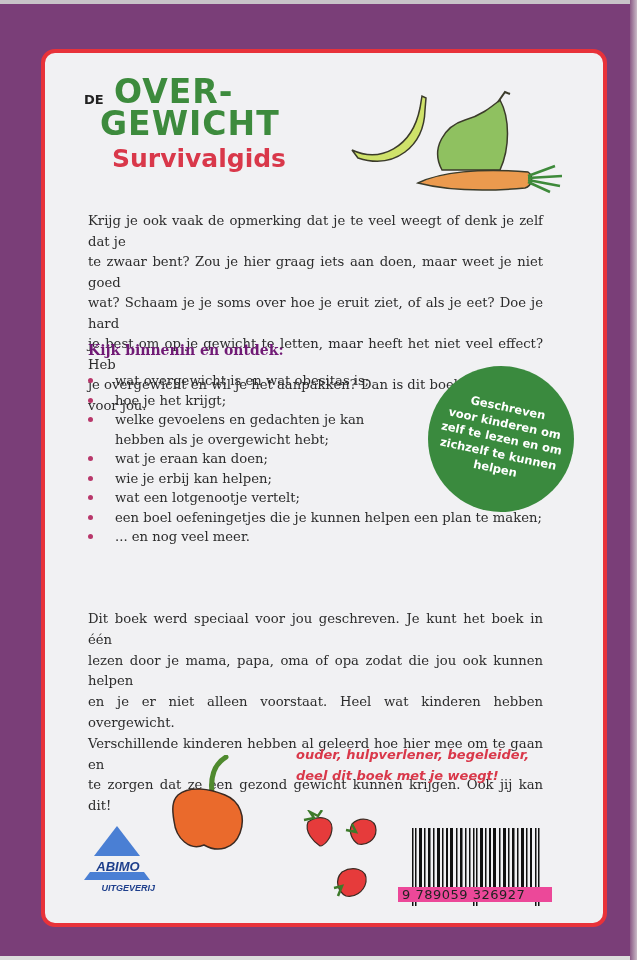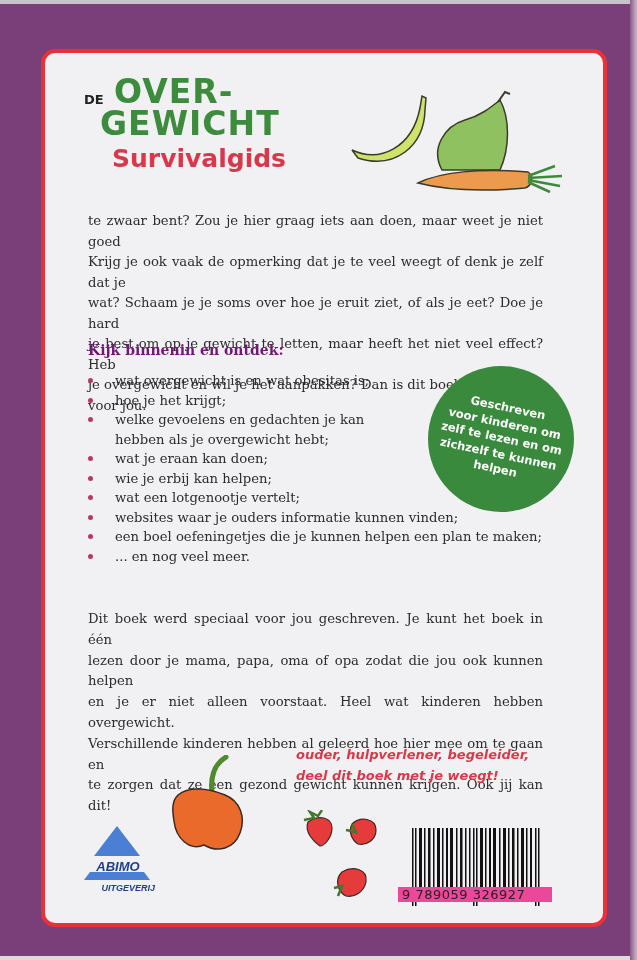--- a/index.html
+++ b/index.html
@@ -127,38 +127,37 @@
   <path d="M2 62 C 30 75, 62 60, 70 20 L 72 8 L 76 10 L 75 22 C 74 58, 45 82, 8 70 Z" fill="#cfe26a" stroke="#3b3b2a" stroke-width="1.5"></path>
 
   <path d="M92 82 C 80 60, 95 38, 115 32 C 130 28, 140 20, 150 12 C 160 30, 160 60, 150 82 Z" fill="#8fc160" stroke="#3b3b2a" stroke-width="1.5"></path>
   <path d="M148 14 L 155 4 L 160 6" fill="none" stroke="#3b3b2a" stroke-width="2"></path>
 
   <path d="M68 95 C 90 84, 130 80, 178 84 C 184 88, 182 98, 175 100 C 130 104, 95 102, 68 95 Z" fill="#eb9a4e" stroke="#3b3b2a" stroke-width="1.5"></path>
   <path d="M178 88 L 205 78 M178 90 L 212 88 M178 92 L 210 98 M178 94 L 200 104" stroke="#3e8a3a" stroke-width="2.5" fill="none"></path>
 </svg>
 
 <div class="intro">
+  <span>Krijg je ook vaak de opmerking dat je te veel weegt of denk je zelf dat je</span>
   <span>te zwaar bent? Zou je hier graag iets aan doen, maar weet je niet goed</span>
-  <span>Krijg je ook vaak de opmerking dat je te veel weegt of denk je zelf dat je</span>
   <span>wat? Schaam je je soms over hoe je eruit ziet, of als je eet? Doe je hard</span>
   <span>je best om op je gewicht te letten, maar heeft het niet veel effect? Heb</span>
   <span>je overgewicht en wil je het aanpakken? Dan is dit boekje zeker iets</span>
   <span>voor jou.</span>
 </div>
 
 <div class="section-heading">Kijk binnenin en ontdek:</div>
 
 <ul class="bullet-list">
   <li><span class="dot"></span><span>wat overgewicht is en wat obesitas is;</span></li>
   <li><span class="dot"></span><span>hoe je het  krijgt;</span></li>
   <li style="width:265px"><span class="dot"></span><span>welke gevoelens en gedachten je kan hebben als je overgewicht hebt;</span></li>
   <li><span class="dot"></span><span>wat je eraan kan doen;</span></li>
   <li><span class="dot"></span><span>wie je erbij kan helpen;</span></li>
   <li><span class="dot"></span><span>wat een lotgenootje vertelt;</span></li>
-  <li><span class="dot"></span><span>websites waar je ouders informatie kunnen vinden;</span></li>
   <li><span class="dot"></span><span>een boel oefeningetjes die je kunnen helpen een plan te maken;</span></li>
   <li><span class="dot"></span><span>... en nog veel meer.</span></li>
 </ul>
 
 <div class="badge">
   <div class="badge-text">
     <span>Geschreven</span>
     <span>voor kinderen om</span>
     <span>zelf te lezen en om</span>
     <span>zichzelf te kunnen</span>

